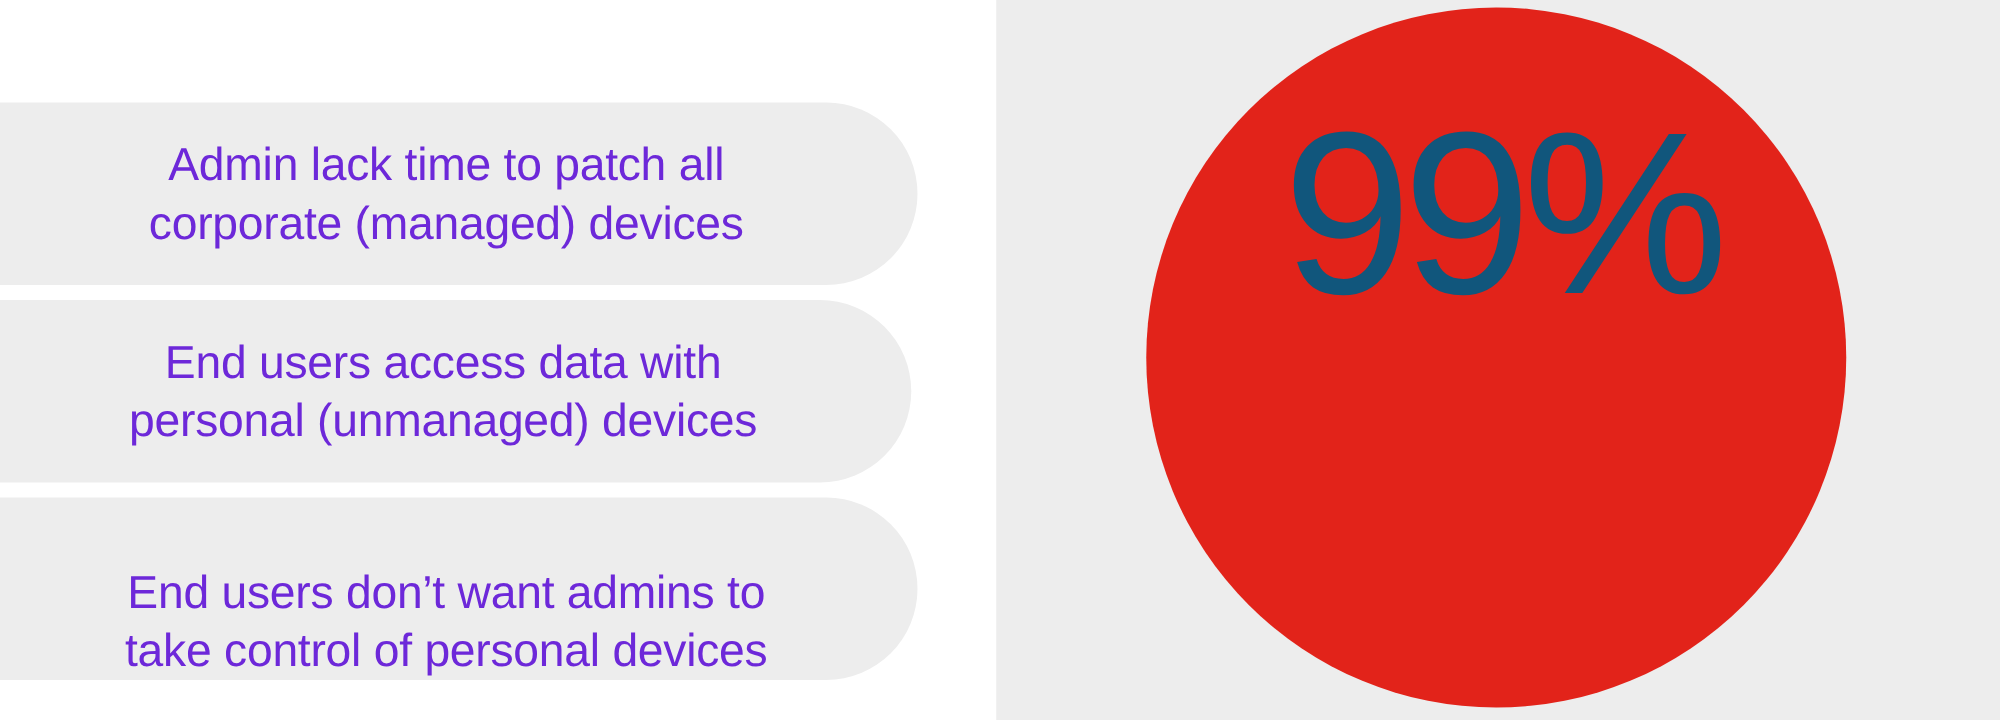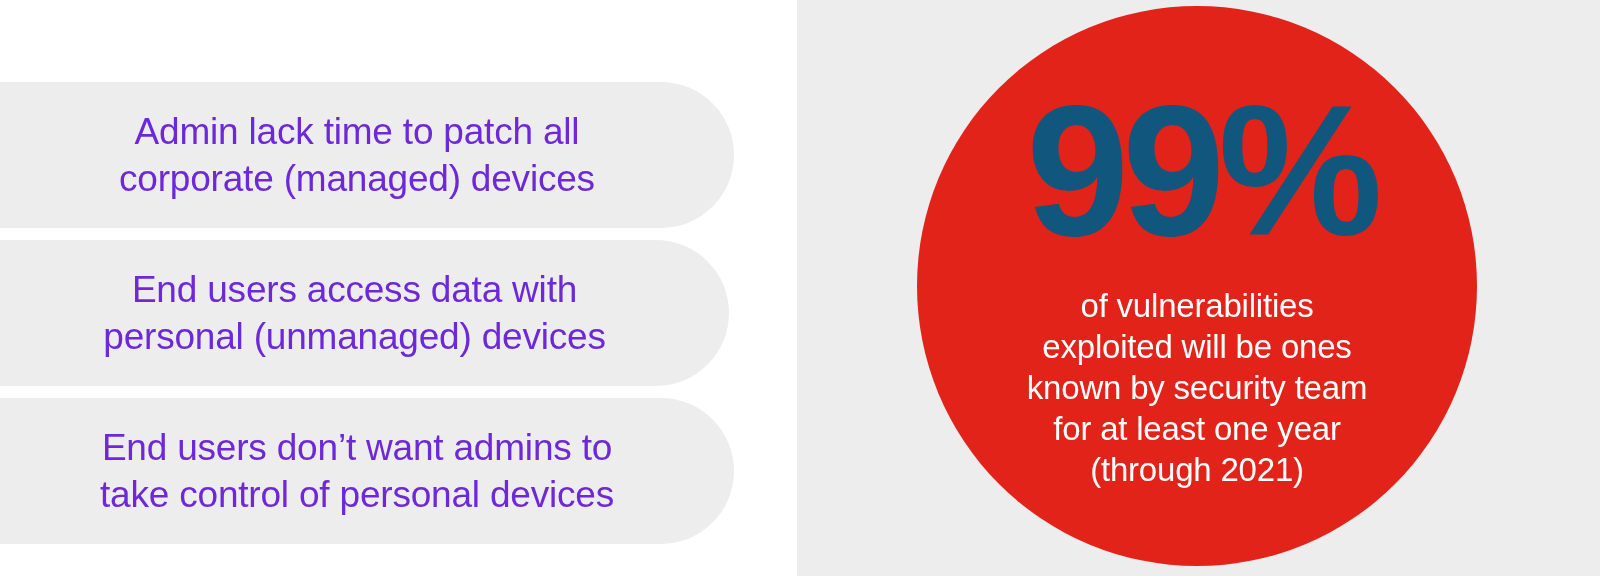--- a/index.html
+++ b/index.html
@@ -51,21 +51,21 @@
     border-top-left-radius: 0;
     border-bottom-left-radius: 0;
     display: flex;
     align-items: center;
     justify-content: center;
     box-sizing: border-box;
   }
 
   .pill-1 { top: 82px;  width: 734px; }
   .pill-2 { top: 240px; width: 729px; }
-  .pill-3 { top: 398px; width: 734px; }
+  .pill-3 { top: 398px; width: 734px; align-items: flex-end; }
 
   .pill-text {
     display: block;
     width: 100%;
     text-align: center;
     font-family: "Liberation Sans", sans-serif;
     font-size: 37px;
     line-height: 47px;
     letter-spacing: -0.2px;
     color: #6d28d9;
@@ -106,21 +106,21 @@
     display: flex;
     flex-direction: column;
     align-items: center;
     justify-content: flex-start;
     padding-top: 78px;
     box-sizing: border-box;
   }
 
   .stat-number {
     font-family: "Liberation Sans", sans-serif;
-    font-weight: 700;
+    font-weight: 400;
     font-size: 185px;
     line-height: 175px;
     letter-spacing: -7px;
     color: #11567c;
     white-space: nowrap;
     display: block;
     text-align: center;
     margin: 0 0 0 8px;
   }
 
@@ -161,22 +161,17 @@
 take control of personal devices</span>
       </div>
 
     </div>
   </div>
 
   <div class="right-panel">
     <div class="stat-circle">
       <div class="stat-inner">
         <span class="stat-number">99%</span>
-        <span class="stat-caption">of vulnerabilities
-exploited will be ones
-known by security team
-for at least one year
-(through 2021)</span>
       </div>
     </div>
   </div>
 
 </div>
 
 </body></html>

